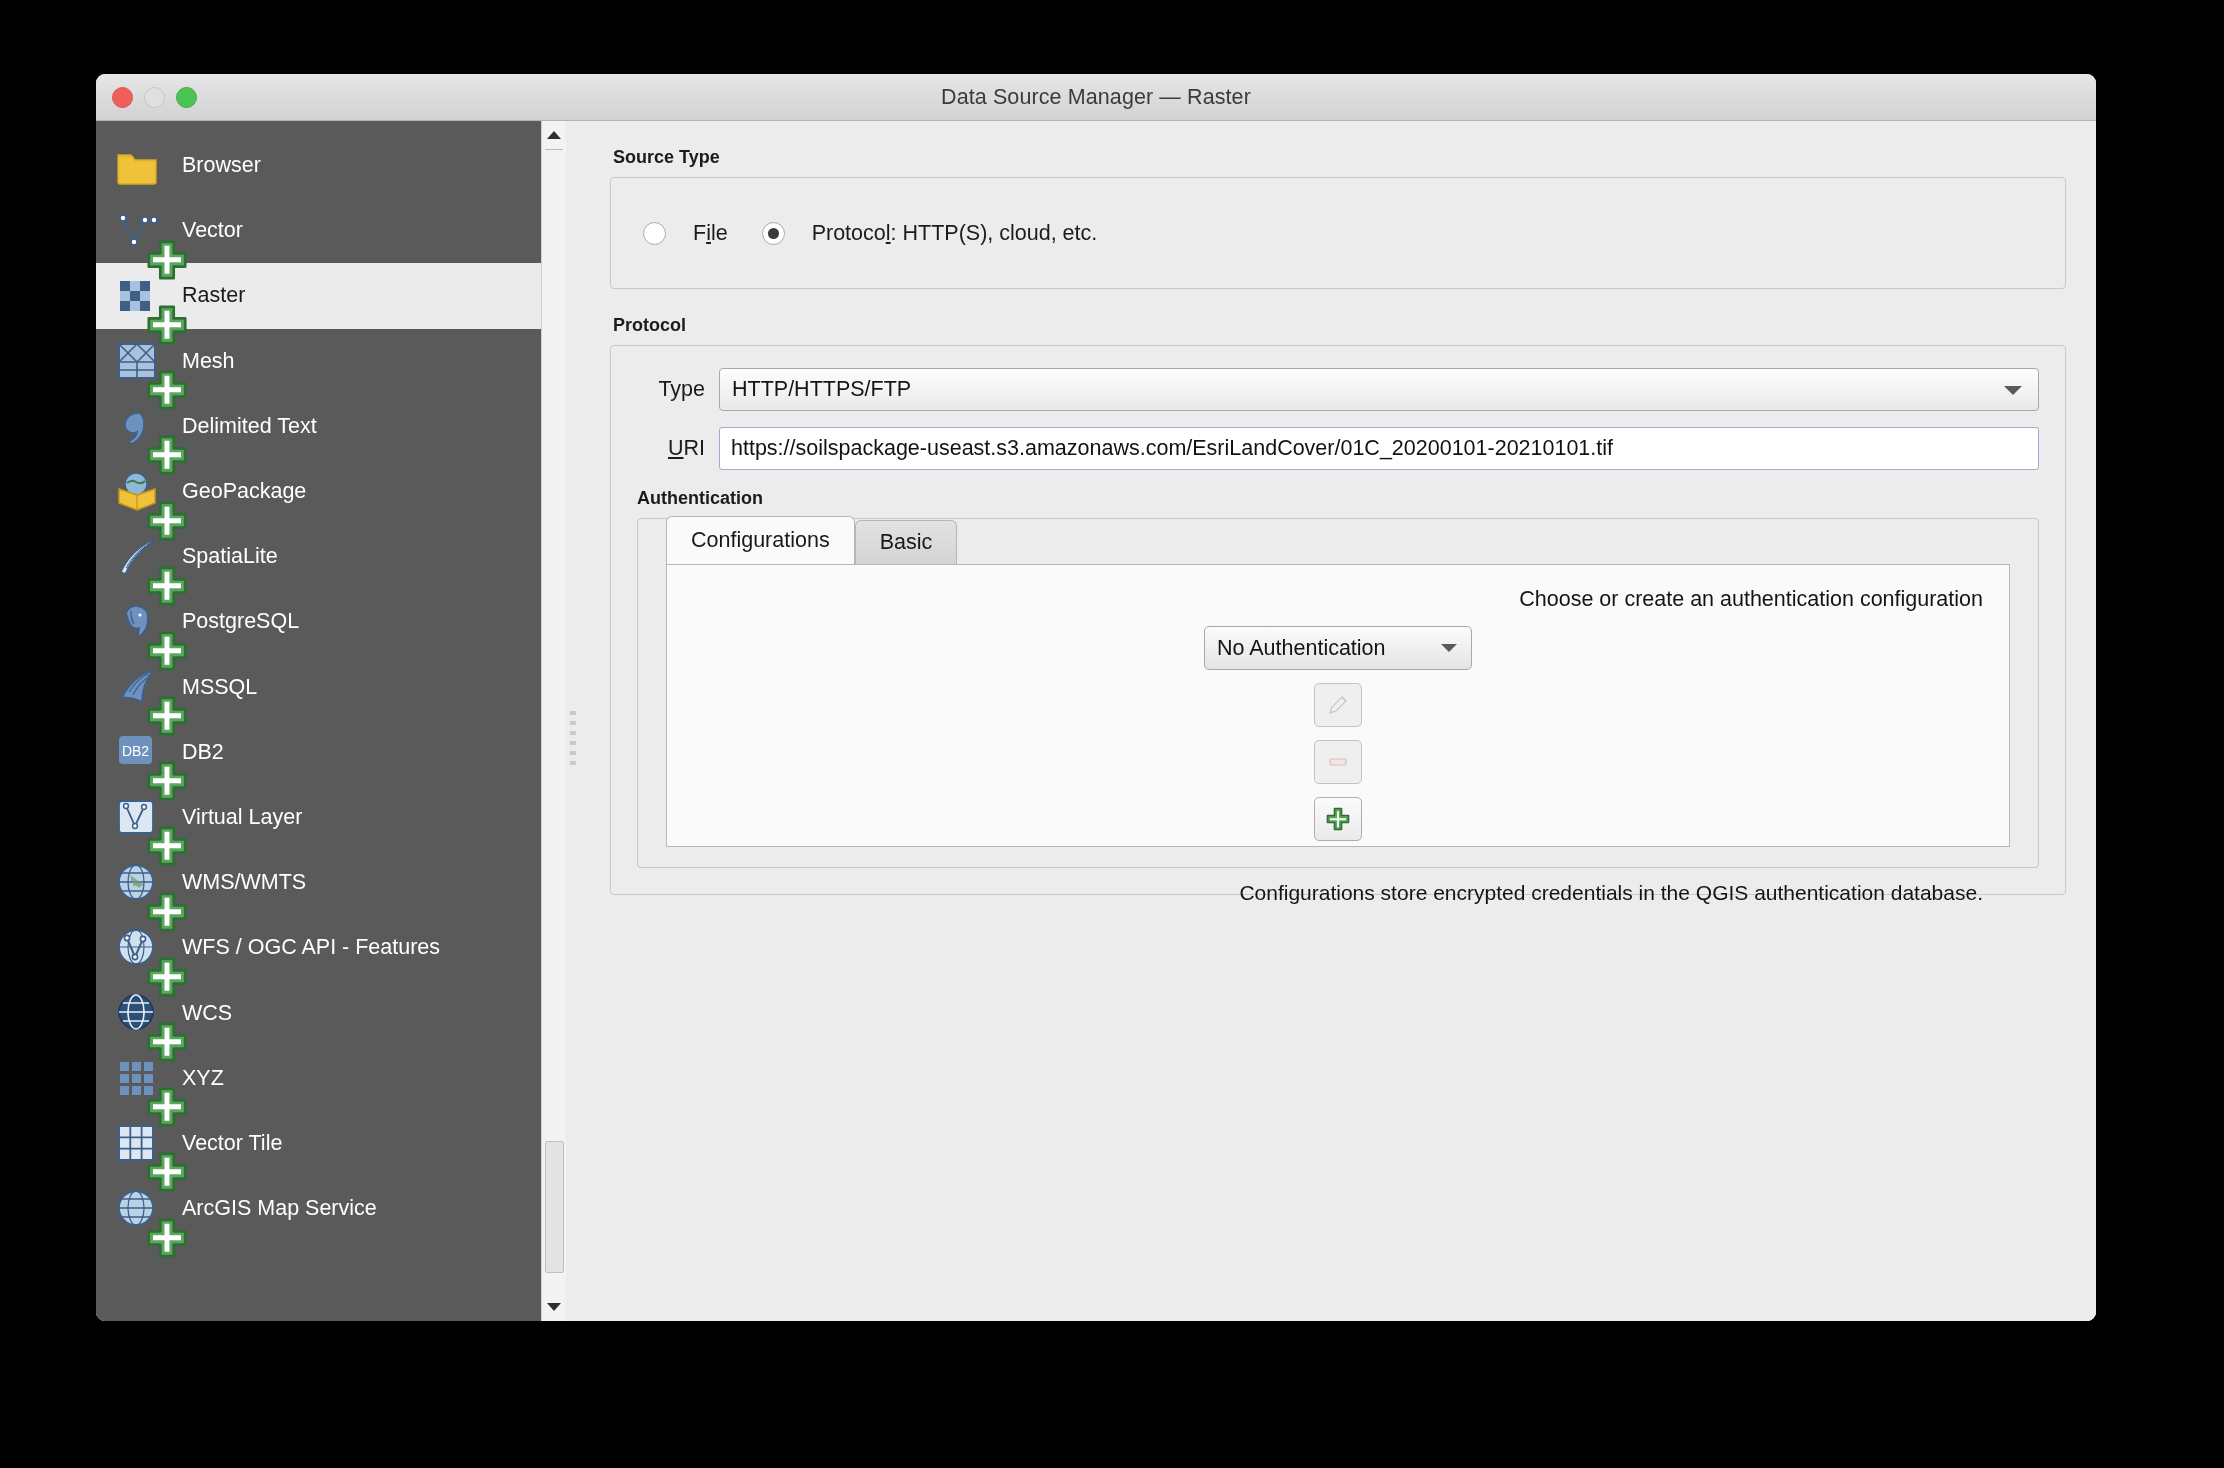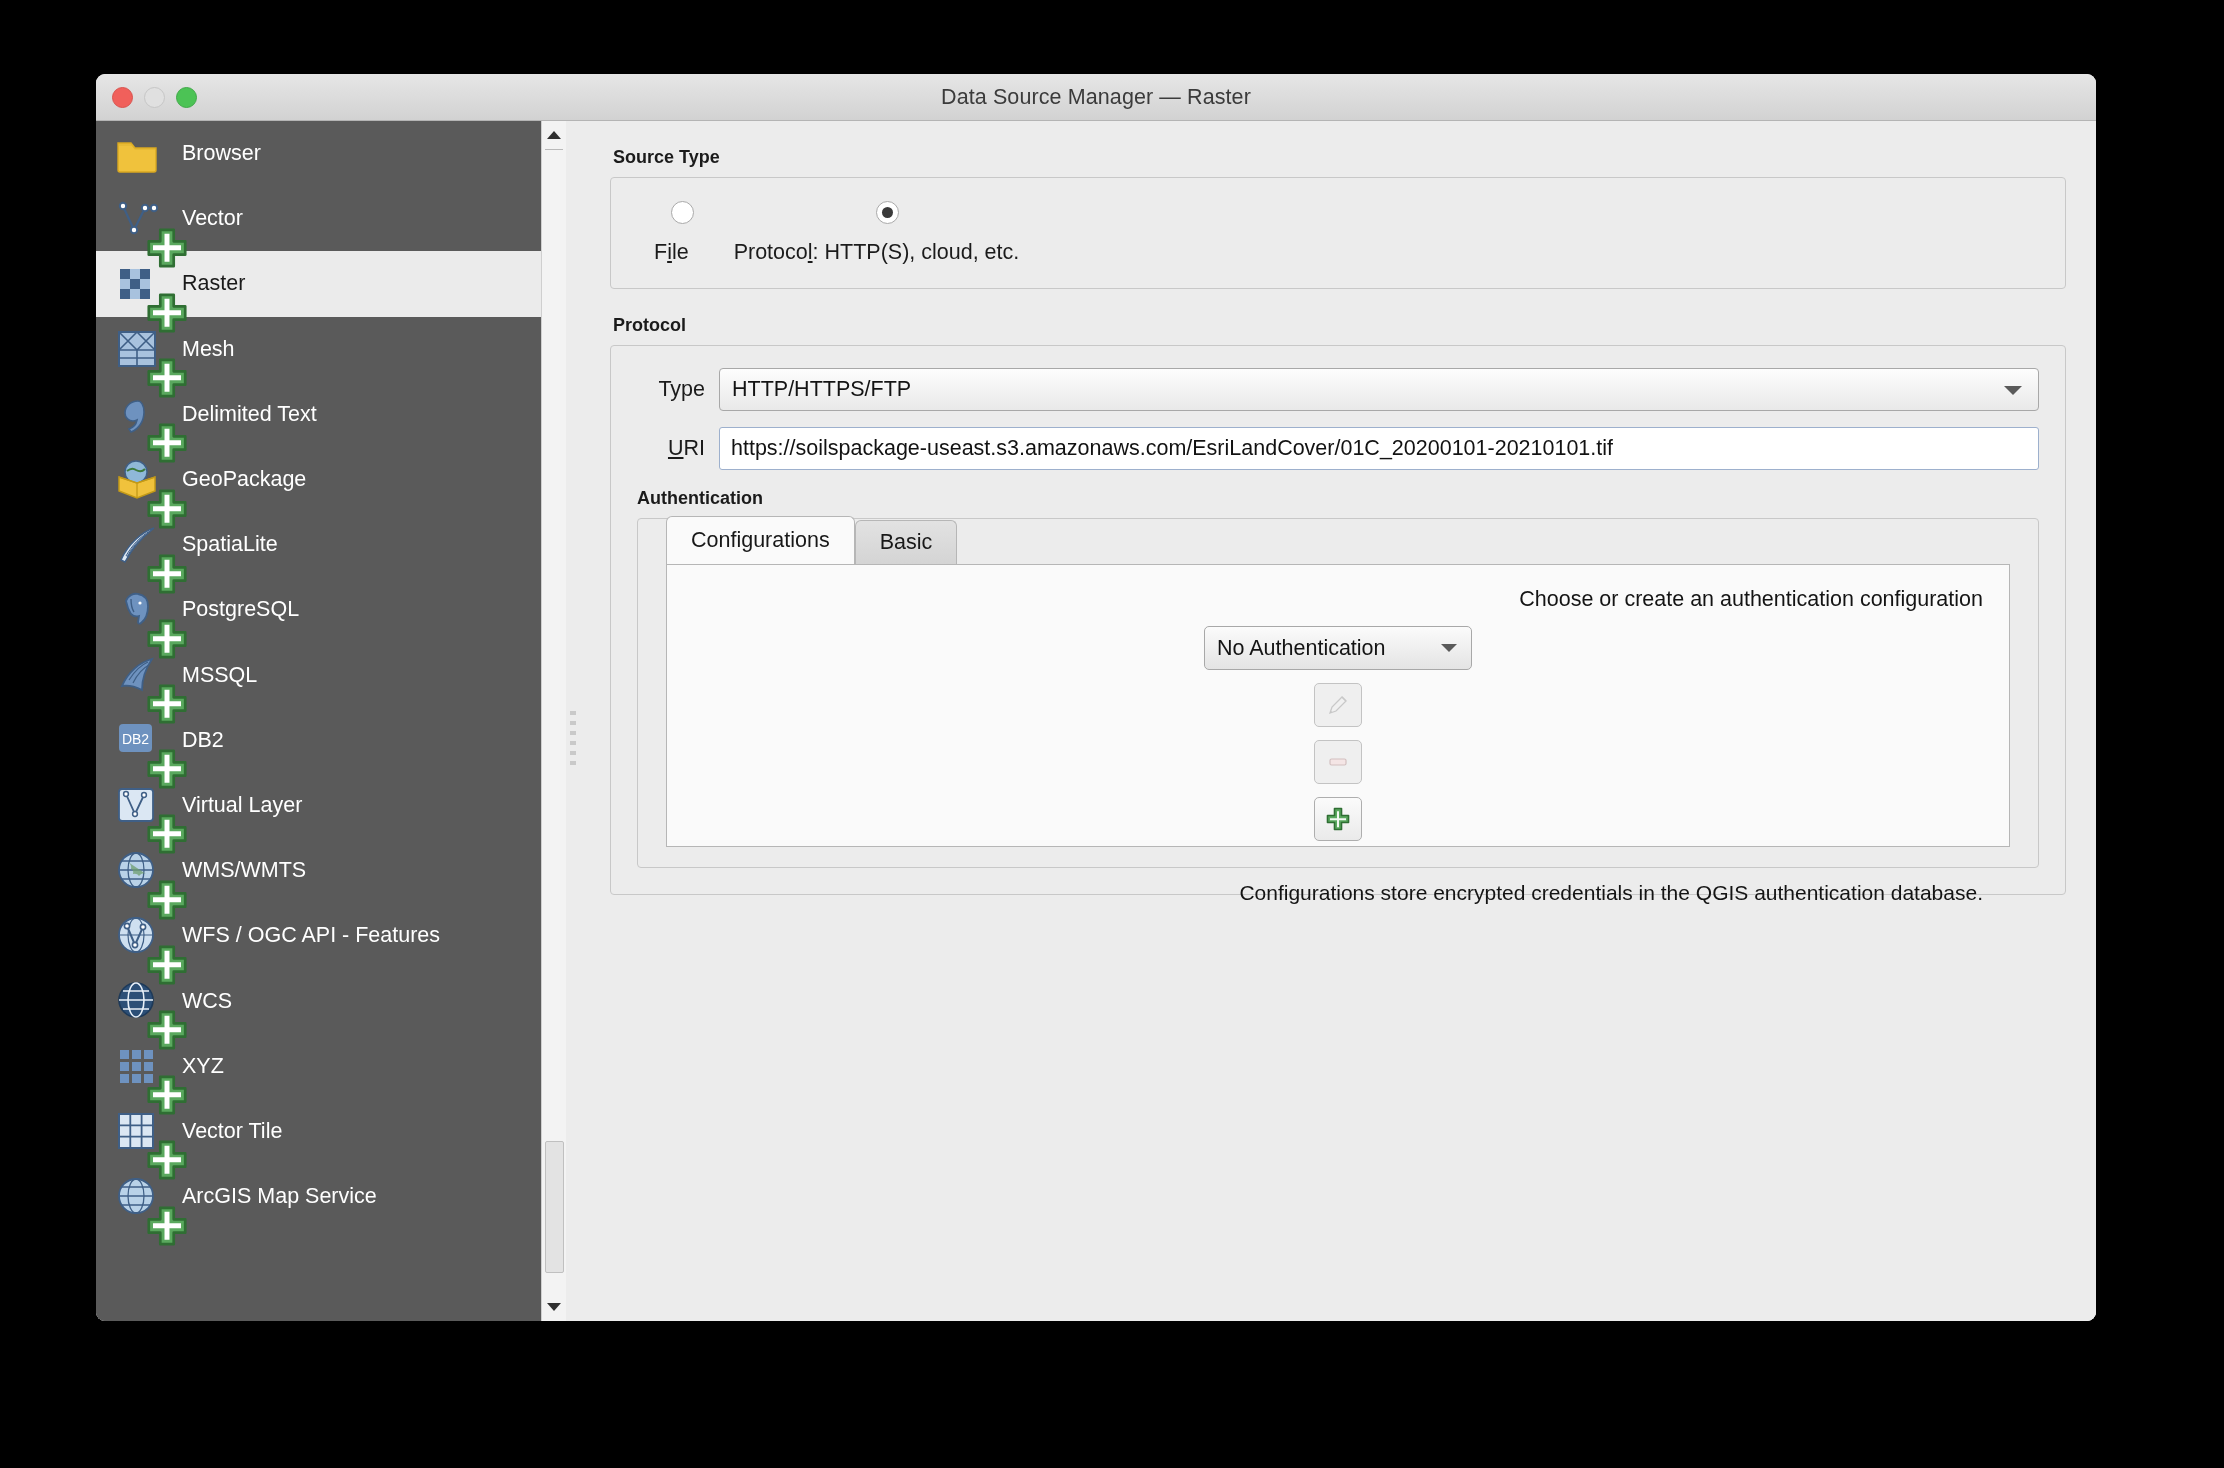--- a/index.html
+++ b/index.html
@@ -82,21 +82,21 @@
     flex: 0 0 470px;
     display: flex;
     min-height: 0;
     background: #5a5a5a;
     position: relative;
   }
   #sidebar {
     flex: 1 1 auto;
     overflow: hidden;
     background: #5a5a5a;
-    padding-top: 0px;
+    padding-top: 12px;
   }
   .side-item {
     height: 65.2px;
     display: flex;
     align-items: center;
     padding-left: 18px;
     color: #ffffff;
     font-size: 21.5px;
     box-sizing: border-box;
     white-space: nowrap;
@@ -205,21 +205,21 @@
     box-sizing: border-box;
   }
 
   
   #srctype-box {
     height: 112px;
     display: flex;
     align-items: center;
     padding-left: 32px;
   }
-  .radio-row { display: flex; align-items: center; gap: 16px; flex-direction: column; }
+  .radio-row { display: flex; align-items: center; gap: 16px; }
   .radio {
     width: 23px; height: 23px;
     border-radius: 50%;
     background: #ffffff;
     border: 1.5px solid #a9a9a9;
     box-sizing: border-box;
     position: relative;
     flex: 0 0 23px;
   }
   .radio.checked::after {

